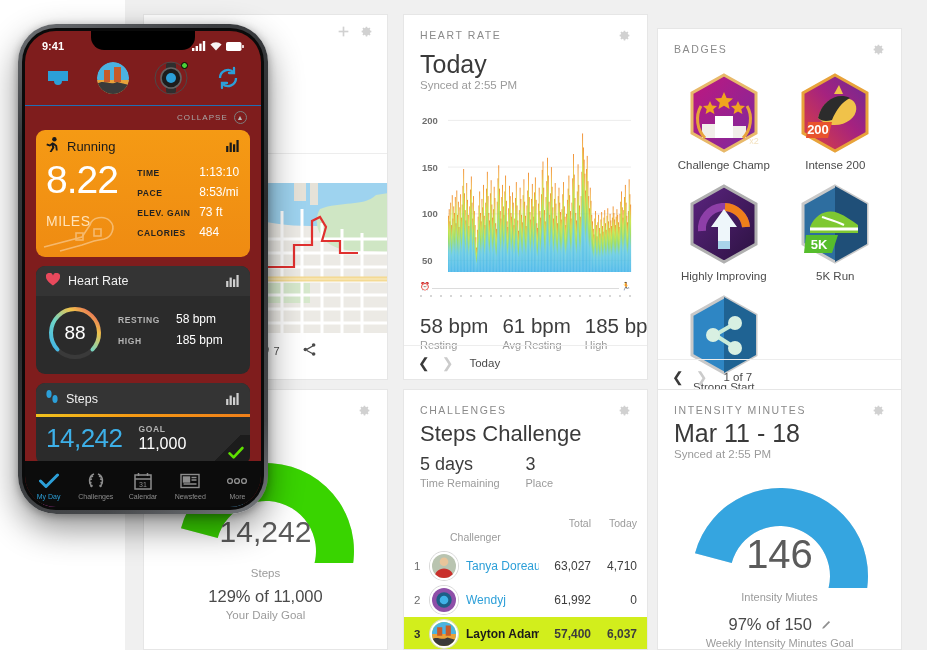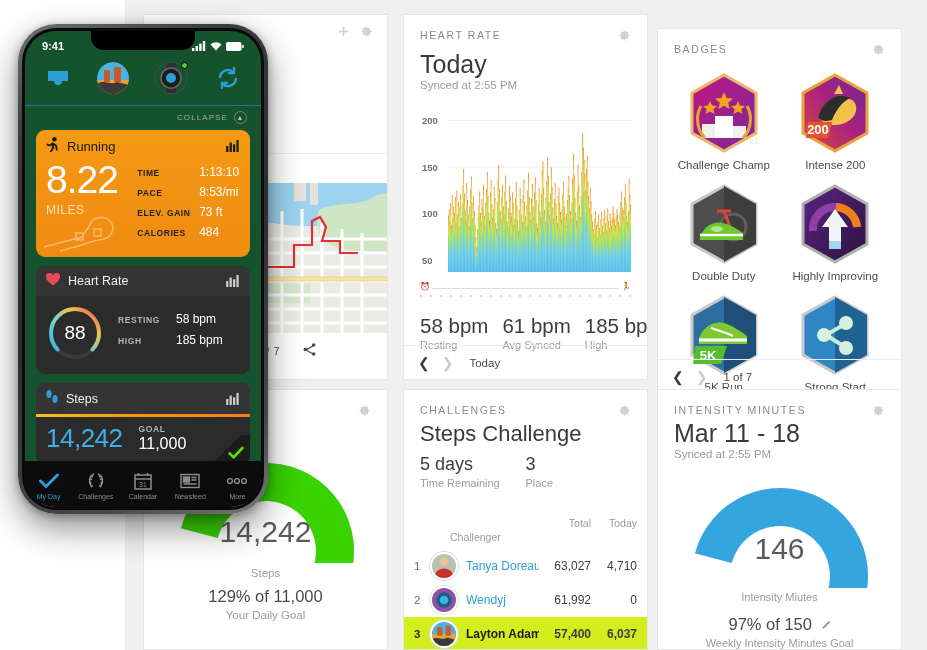--- a/index.html
+++ b/index.html
@@ -121,21 +121,21 @@
   .c-name { flex: 1 1 auto; color: #2c9fd8; font-size: 12px; white-space:nowrap; overflow:hidden; }
   .chal-row.me .c-name { color: #1c1c1c; }
   .c-total { width: 52px; flex:0 0 52px; text-align:right; }
   .c-today { width: 46px; flex:0 0 46px; text-align:right; }
   .th-ch { flex:1 1 auto; padding-left: 36px; margin-top: 28px; }
 
   
   #card-im { left: 532px; top: 389px; width: 245px; height: 261px; }
   .im-gauge-wrap { position: relative; text-align:center; margin-top: 16px; }
   .im-center { position:absolute; left:0; right:0; top:56px; }
-  .im-num { font-size: 30px; color: #5b5b5b; font-weight: 300; }
+  .im-num { font-size: 40px; color: #5b5b5b; font-weight: 300; }
   .im-unit { font-size: 11px; color: #9b9b9b; margin-top: 3px; }
   .im-pct { font-size: 16.5px; color: #4a4a4a; margin-top: 12px; }
   .im-goal { font-size: 11px; color: #9b9b9b; margin-top: 3px; }
   .pencil { display:inline-block; width:10px; height:10px; margin-left:4px; vertical-align:middle; }
   .pencil svg { display:block; width:10px;height:10px; fill:#8f8f8f; }
 
   
   #card-act { left: 18px; top: 14px; width: 245px; height: 366px; }
   .act-head { display:flex; justify-content:flex-end; align-items:center; padding: 10px 14px 0 0; }
   .act-metrics { padding: 40px 0 0 14px; }
@@ -166,21 +166,21 @@
     border-radius: 38px;
     background: linear-gradient(150deg,#6f7276 0%, #3a3c3f 18%, #2a2c2e 50%, #46484b 85%, #76797d 100%);
     padding: 4px;
     box-shadow: 0 14px 34px rgba(0,0,0,.45), 0 2px 8px rgba(0,0,0,.3);
   }
   #phone-inner {
     width: 100%; height: 100%; border-radius: 34px; background: #0a0a0a;
     padding: 3px; overflow: hidden;
   }
   #screen {
-    width: 100%; height: 100%; border-radius: 31px; background: #14532d;
+    width: 100%; height: 100%; border-radius: 31px; background: #7f1d1d;
     position: relative; overflow: hidden;
   }
   #notch {
     position:absolute; left:50%; transform:translateX(-50%); top:0;
     width: 104px; height: 19px; background:#000; border-radius: 0 0 13px 13px; z-index: 5;
   }
   .status-bar {
     display:flex; justify-content:space-between; align-items:center;
     padding: 9px 17px 0 17px; color:#fff; font-size:11px; font-weight:700;
   }
@@ -213,21 +213,21 @@
   }
   .w-head .t { flex:1 1 auto; }
   .bars svg { display:block; width:14px; height:12px; }
 
   
   #w-run { background: linear-gradient(180deg,#f59a14 0%, #ef8b12 100%); position:relative; }
   #w-run .w-head { color:#1a1a1a; font-weight:400; font-size:13px; }
   .run-body { display:flex; padding: 0 10px 12px 10px; position:relative; }
   .run-left { width: 47%; }
   .run-num { font-size: 39px; color:#fff; line-height:.92; font-weight:300; letter-spacing:-1px; }
-  .run-unit { font-size: 12px; color:#ffe2b8; letter-spacing:.5px; margin-top:5px; }
+  .run-unit { font-size: 14px; color:#ffe2b8; letter-spacing:.5px; margin-top:15px; }
   .run-right { flex:1 1 auto; padding-top:3px; }
   .run-kv { display:flex; align-items:baseline; margin-bottom: 6px; }
   .run-kv .k { width: 62px; font-size: 8.5px; color:#222; letter-spacing:.6px; font-weight:700; }
   .run-kv .v { font-size: 12px; color:#fff; }
   .run-route { position:absolute; left:6px; bottom:4px; opacity:.38; }
 
   
   .w-dark { background:#2b2b2b; }
   .w-dark .w-head { background:#343434; }
 
@@ -646,21 +646,21 @@
             <i></i>
           </div>
       </div>
       <div class="hr-stats">
         <div class="hr-stat">
           <div class="v">58 bpm</div>
           <div class="k">Resting</div>
         </div>
         <div class="hr-stat">
           <div class="v">61 bpm</div>
-          <div class="k">Avg Synced</div>
+          <div class="k">Avg Resting</div>
         </div>
         <div class="hr-stat">
           <div class="v">185 bpm</div>
           <div class="k">High</div>
         </div>
       </div>
       <div class="card-footer-nav">
         <span class="nav-arrow">❮</span>
         <span class="nav-arrow dim">❯</span>
         <span class="nav-label">Today</span>
@@ -719,34 +719,20 @@
               <path d="M20 46 C24 28 40 20 54 28 C60 32 60 42 52 48 C44 54 30 56 20 46Z" fill="#f0c24a"></path>
               <path d="M20 46 C24 28 40 20 52 26 C44 30 38 38 34 48 C28 50 23 49 20 46Z" fill="#2c2c2c"></path>
               <path d="M36 22 l5 -9 4 9z" fill="#f0c24a"></path>
               <path d="M10 50 L34 50 L30 66 L8 66 Z" fill="#e8522e"></path>
               <text x="20" y="62" font-family="Liberation Sans, sans-serif" font-size="13" font-weight="700" fill="#ffffff" text-anchor="middle">200</text>
             </svg>
           </div>
           <div class="badge-name">Intense 200</div>
         </div>
 
-        <div class="badge-cell">
-          <div class="badge-hex">
-            <svg viewBox="0 0 74 82">
-              <polygon points="37,3 69,21 69,61 37,79 5,61 5,21" fill="#4d4d4d" stroke="#c9c9c9" stroke-width="3"></polygon>
-              <polygon points="37,3 69,21 69,61 37,79" fill="#3d3d3d"></polygon>
-              <circle cx="46" cy="44" r="13" fill="none" stroke="#5e5e5e" stroke-width="3"></circle>
-              <path d="M30 28 L44 28 M37 28 L43 44" stroke="#e0453c" stroke-width="3" fill="none"></path>
-              <path d="M13 55 C16 44 26 38 36 40 C44 42 50 46 56 50 L56 57 L13 57 Z" fill="#6ec82a"></path>
-              <path d="M13 52 L56 52" stroke="#ffffff" stroke-width="2.5"></path>
-              <ellipse cx="30" cy="46" rx="6" ry="3" fill="#ffffff" opacity=".5"></ellipse>
-            </svg>
-          </div>
-          <div class="badge-name">Double Duty</div>
-        </div>
 
         <div class="badge-cell">
           <div class="badge-hex">
             <svg viewBox="0 0 74 82">
               <defs>
                   <linearGradient id="bg4" x1="0" y1="0" x2="1" y2="1">
                 <stop offset="0" stop-color="#5c2480"></stop>
                     <stop offset="1" stop-color="#2b1240"></stop>
                   </linearGradient>
                 </defs>

